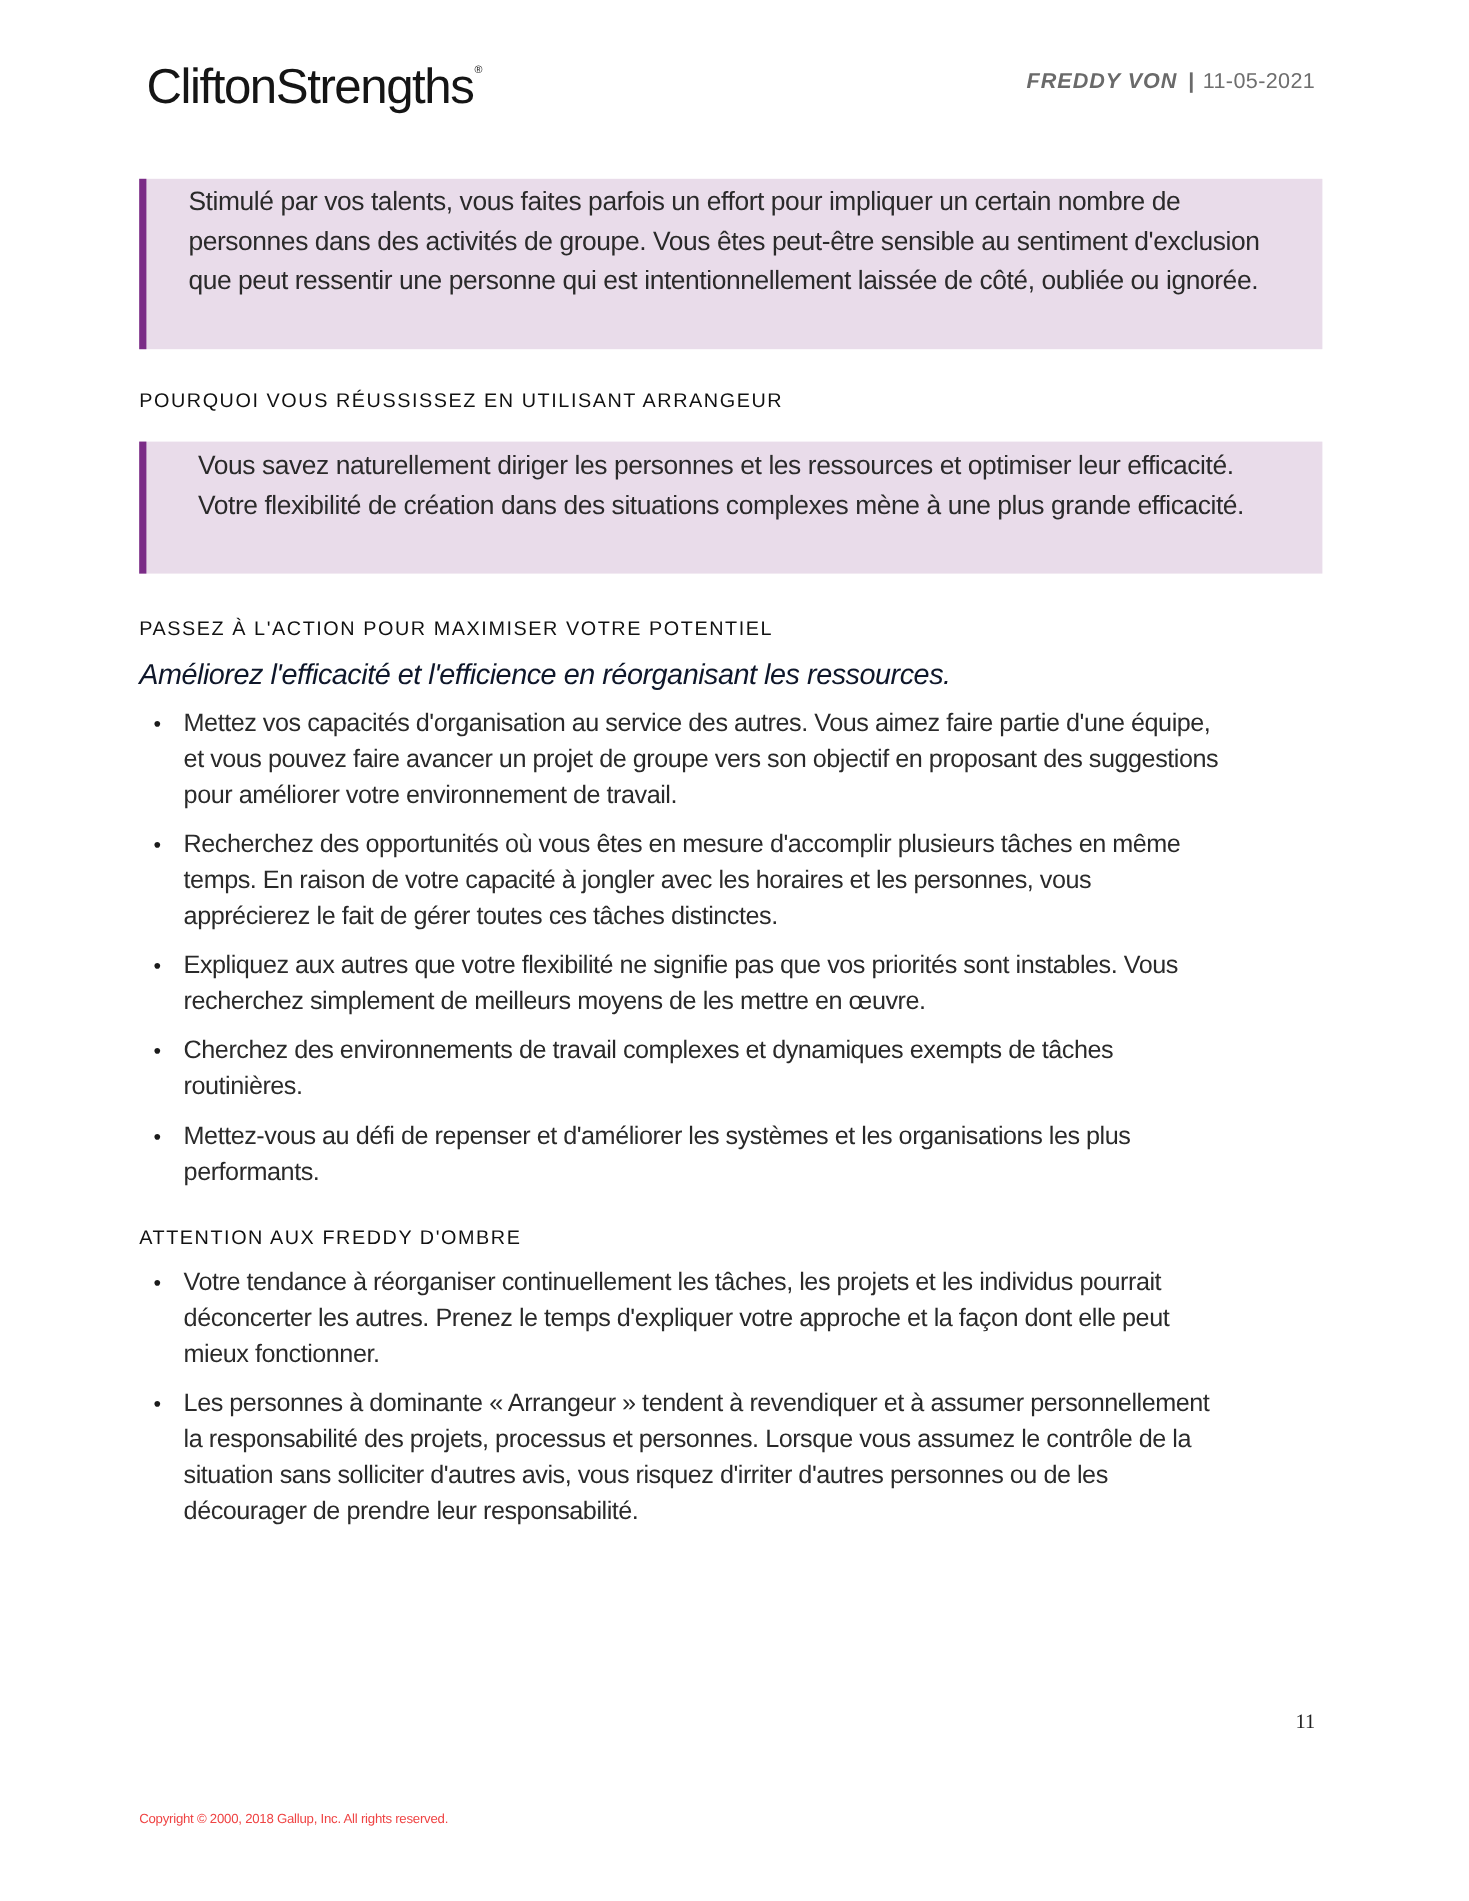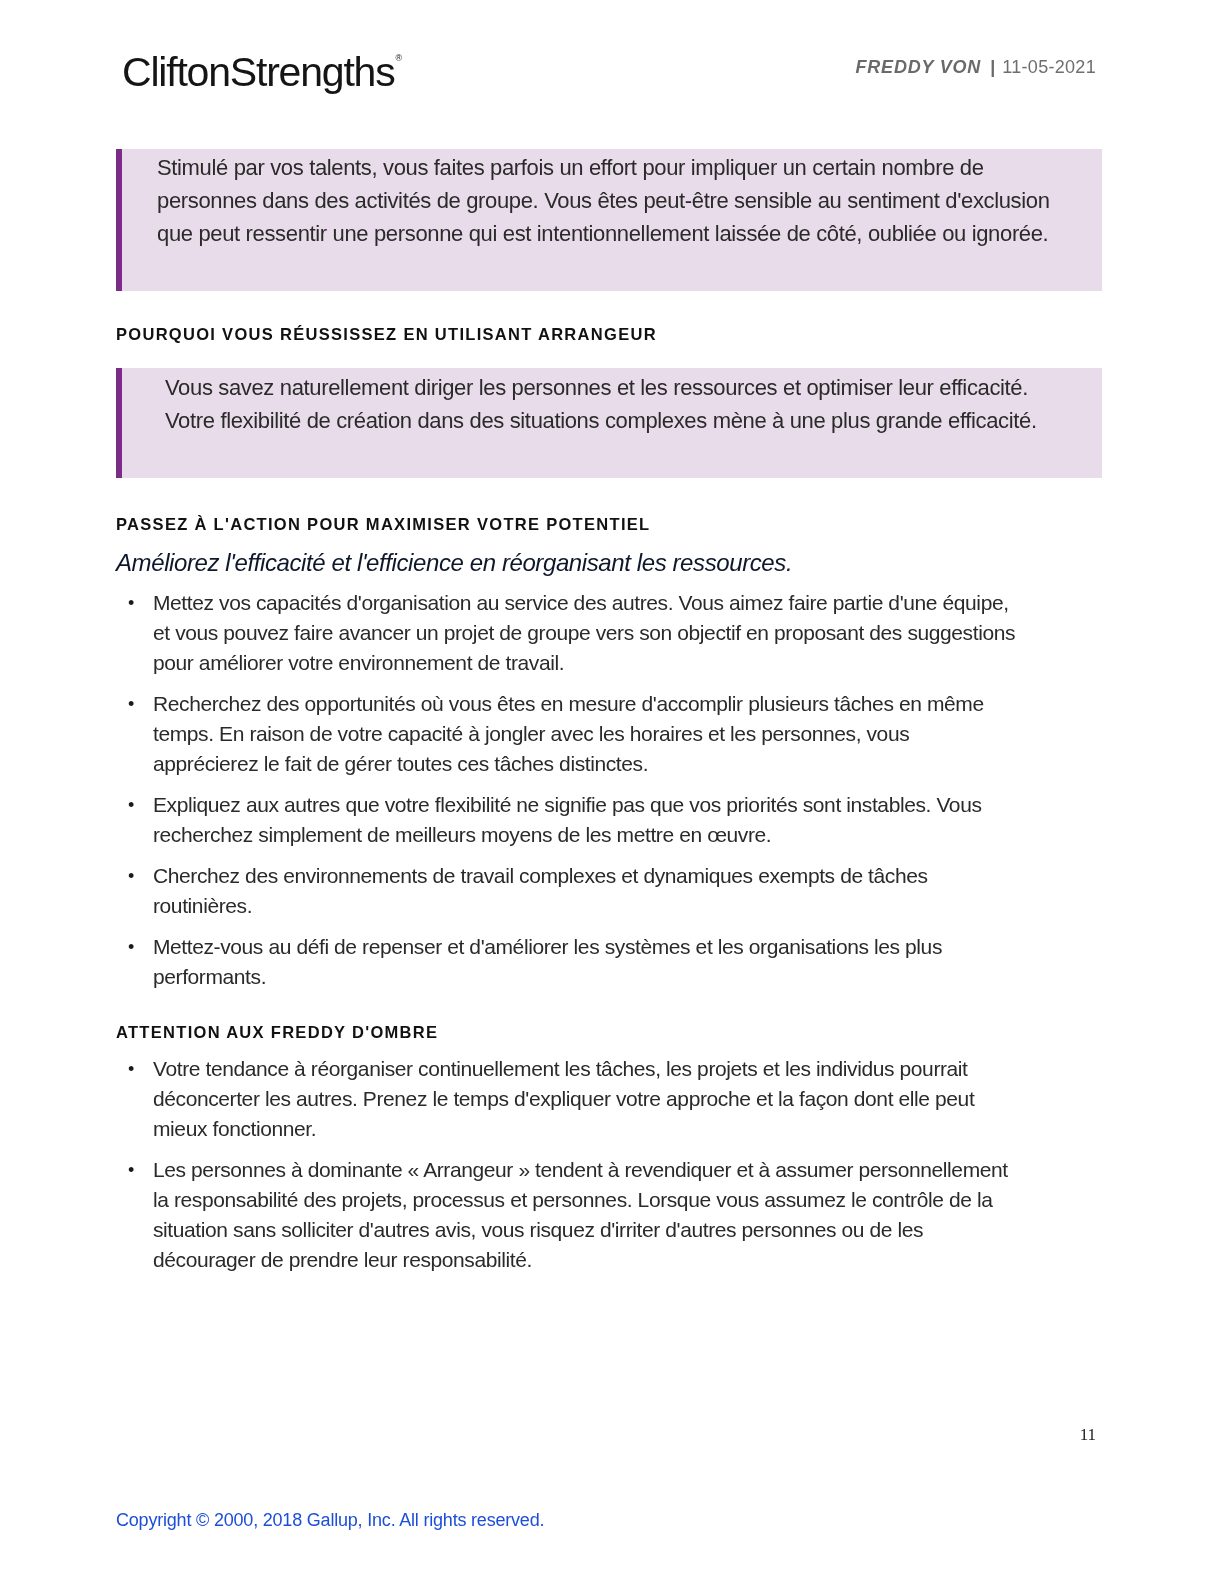--- a/index.html
+++ b/index.html
@@ -58,21 +58,21 @@
       letter-spacing: -0.35px;
     }
     .callout p { margin: 0; }
     .callout-1 { top: 149px; height: 142px; padding-top: 2px; }
     .callout-2 { top: 368px; height: 110px; padding-top: 3px; padding-left: 43px; }
 
     .section-heading {
       position: absolute;
       left: 116px;
       font-size: 16.5px;
-      font-weight: 700;
+      font-weight: 400;
       letter-spacing: 1.3px;
       color: #111111;
       line-height: 1;
       margin: 0;
     }
     .h-why { top: 326px; }
     .h-action { top: 516px; }
     .h-blind { top: 1024px; }
 
     .subtitle {
@@ -111,22 +111,22 @@
       font-size: 18px;
       color: #1a1a1a;
     }
     .list-action { top: 588px; }
     .list-blind { top: 1054px; }
 
     .footer-copy {
       position: absolute;
       left: 116px;
       top: 1511px;
-      font-size: 18px;
-      color: #1d4ed8;
+      font-size: 11px;
+      color: #ef4444;
       letter-spacing: -0.2px;
       line-height: 1;
     }
     .page-number {
       position: absolute;
       right: 128px;
       top: 1426px;
       font-family: "Liberation Serif", serif;
       font-size: 17px;
       color: #222222;

